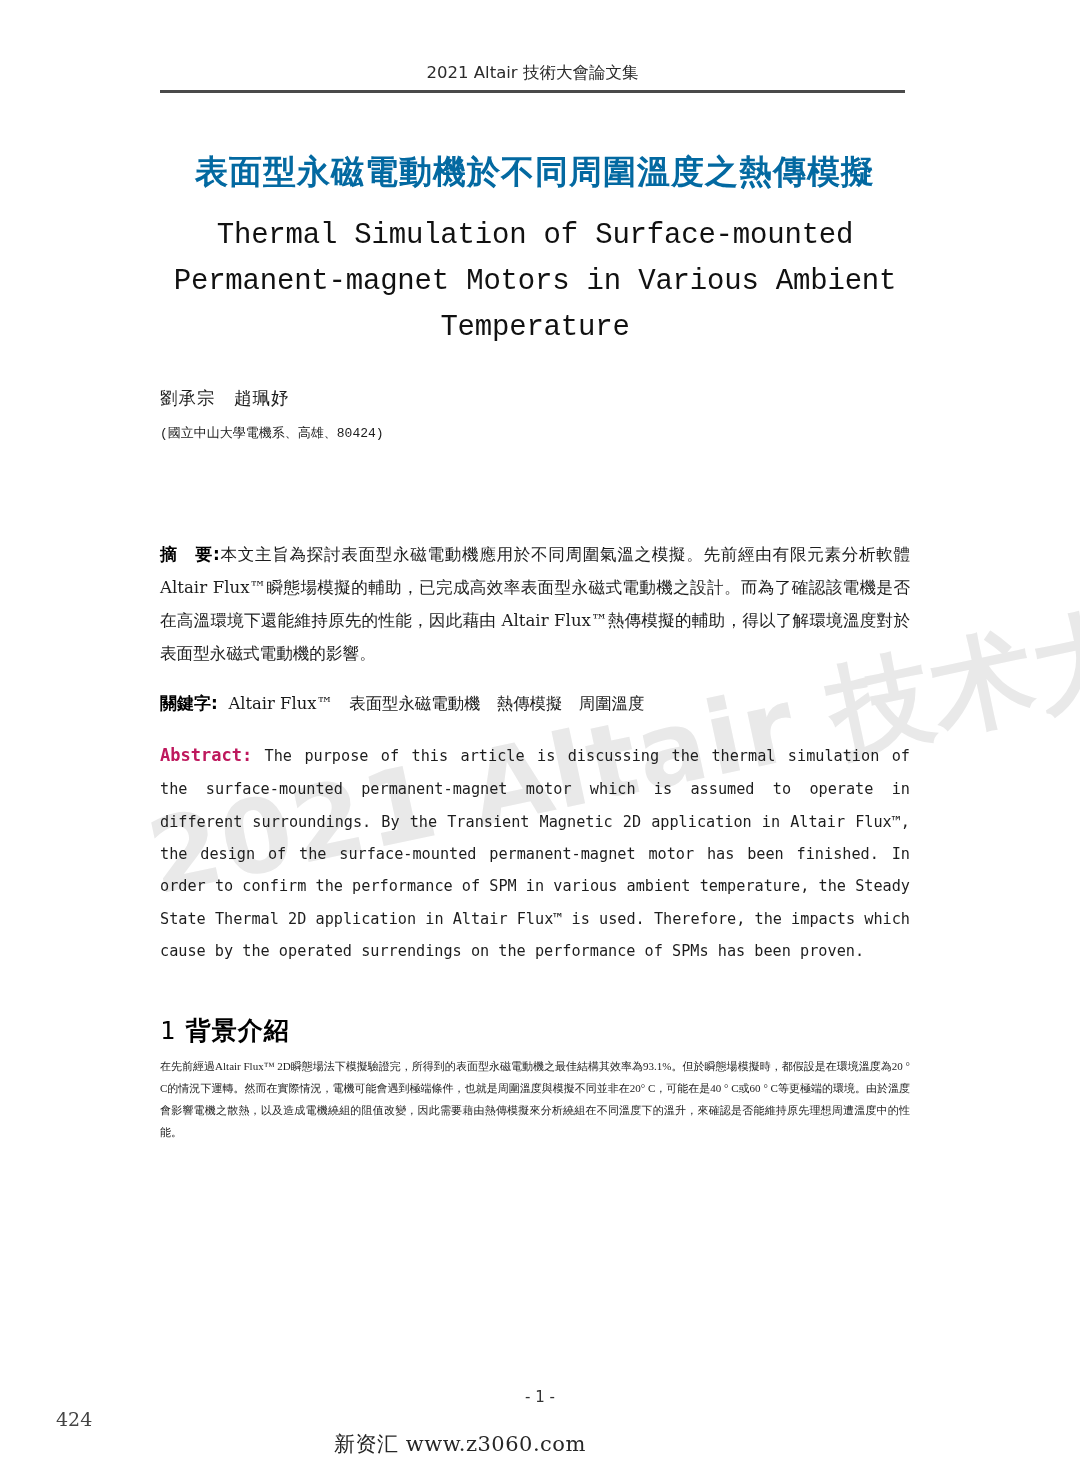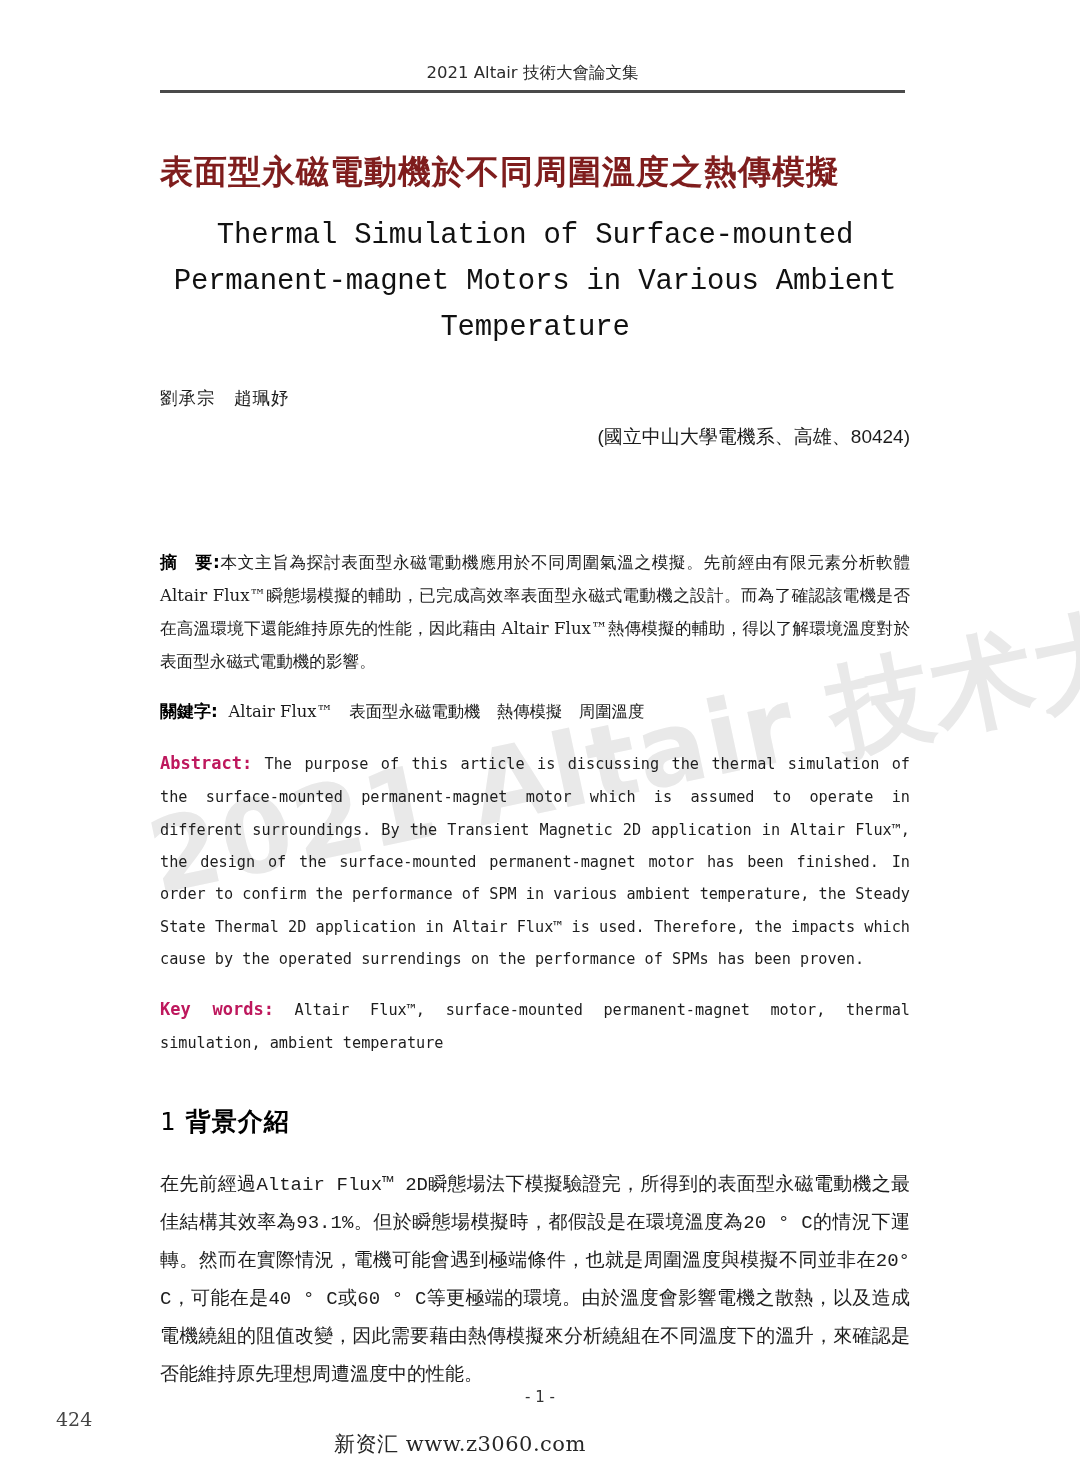--- a/index.html
+++ b/index.html
@@ -68,49 +68,49 @@
   
   .content {
     position: absolute;
     left: 160px;
     top: 0;
     width: 750px;
     z-index: 1;
   }
   .title-cn {
     margin-top: 150px;
-    text-align: left;
+    text-align: center;
     font-family: "DejaVu Sans", sans-serif;
     font-weight: bold;
     font-size: 33px;
     letter-spacing: 1px;
-    color: #7f1d1d;
+    color: #0369a1;
   }
   .title-en {
     margin-top: 18px;
     text-align: center;
     font-family: Liberation Mono, monospace;
     font-size: 29px;
     line-height: 1.58;
     color: #111;
     letter-spacing: -0.2px;
   }
   .authors {
     margin-top: 36px;
     text-align: left;
     font-family: "DejaVu Serif", serif;
     font-size: 17.5px;
     color: #1c1c1c;
     letter-spacing: 1px;
   }
   .affiliation {
     margin-top: 14px;
-    text-align: right;
-    font-family: Liberation Sans, sans-serif;
-    font-size: 19px;
+    text-align: left;
+    font-family: Liberation Mono, monospace;
+    font-size: 13px;
     color: #1c1c1c;
   }
 
   
   .abs-block {
     margin-top: 96px;
   }
   .para {
     font-family: "DejaVu Serif", serif;
     font-size: 16.6px;
@@ -160,23 +160,23 @@
     font-weight: bold;
     font-size: 25px;
     color: #000;
     letter-spacing: 1px;
   }
   .section-head .num {
     font-family: "DejaVu Sans Mono", monospace;
     font-weight: normal;
   }
   .body-para {
-    margin-top: 28px;
-    font-family: Liberation Mono, monospace;
-    font-size: 19px;
+    margin-top: 8px;
+    font-family: Liberation Serif, serif;
+    font-size: 11px;
     line-height: 2.0;
     color: #1d1d1d;
     text-align: justify;
     text-justify: inter-character;
   }
 
   
   .folio-center {
     position: absolute;
     left: 0;
@@ -241,23 +241,20 @@
       </p>
 
       <p class="kw-line">
         <span class="lbl-cn">關鍵字:</span>&nbsp;&nbsp;<span class="kw-vals-cn">Altair Flux™　表面型永磁電動機　熱傳模擬　周圍溫度</span>
       </p>
 
       <p class="para-mono">
         <span class="lbl-en">Abstract:</span> <span>The purpose of this article is discussing the thermal simulation of the surface-mounted permanent-magnet motor which is assumed to operate in different surroundings. By the Transient Magnetic 2D application in Altair Flux™, the design of the surface-mounted permanent-magnet motor has been finished. In order to confirm the performance of SPM in various ambient temperature, the Steady State Thermal 2D application in Altair Flux™ is used. Therefore, the impacts which cause by the operated surrendings on the performance of SPMs has been proven.</span>
       </p>
 
-      <p class="para-mono">
-        <span class="lbl-en">Key words:</span> <span class="kw-vals">Altair Flux™, surface-mounted permanent-magnet motor, thermal simulation, ambient temperature</span>
-      </p>
     </div>
 
     <div class="section-head">
       <span class="num">1</span>
       <span>背景介紹</span>
     </div>
     <p class="body-para">在先前經過Altair Flux™ 2D瞬態場法下模擬驗證完，所得到的表面型永磁電動機之最佳結構其效率為93.1%。但於瞬態場模擬時，都假設是在環境溫度為20 ° C的情況下運轉。然而在實際情況，電機可能會遇到極端條件，也就是周圍溫度與模擬不同並非在20° C，可能在是40 ° C或60 ° C等更極端的環境。由於溫度會影響電機之散熱，以及造成電機繞組的阻值改變，因此需要藉由熱傳模擬來分析繞組在不同溫度下的溫升，來確認是否能維持原先理想周遭溫度中的性能。</p>
 
   </div>
 

